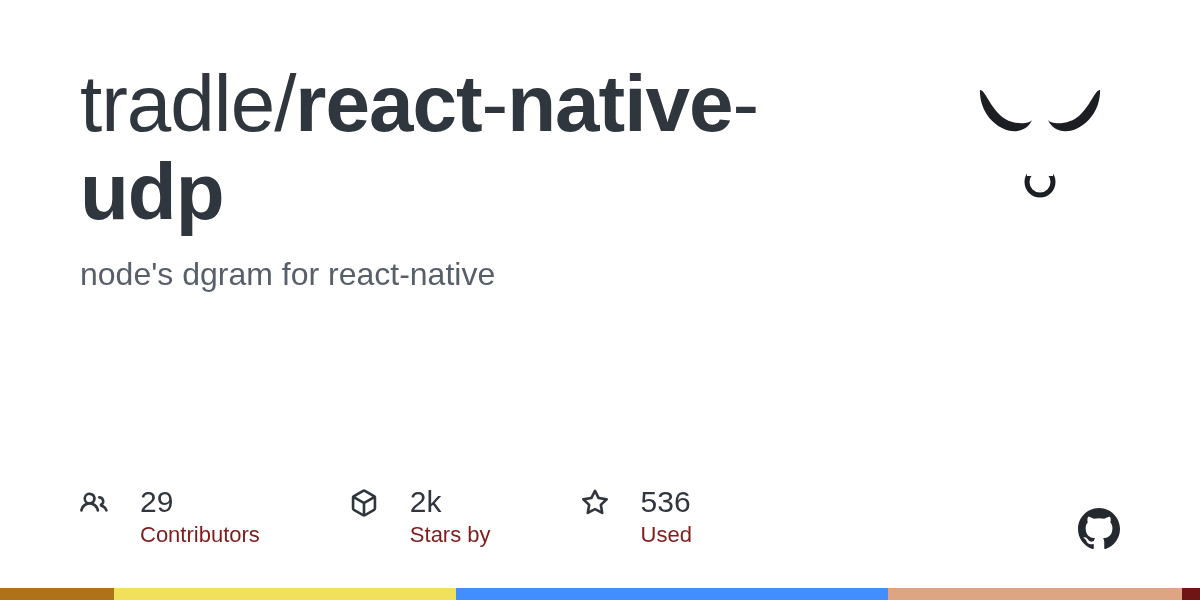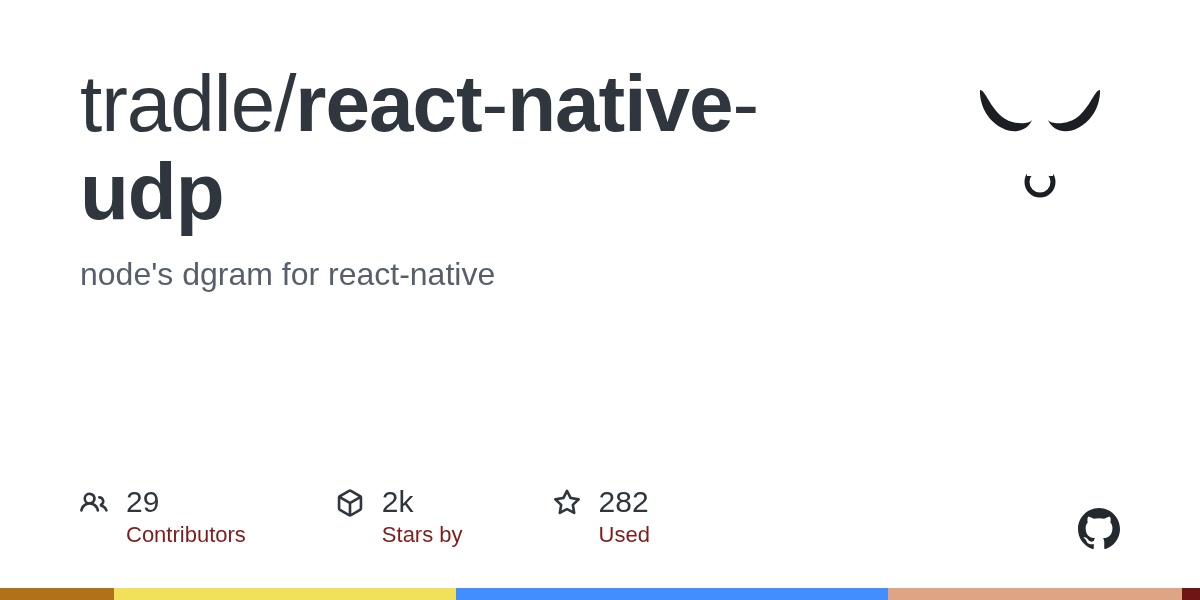--- a/index.html
+++ b/index.html
@@ -60,21 +60,21 @@
     .stats-row {
       margin-top: auto;
       margin-bottom: 40px;
       display: flex;
       align-items: flex-end;
       gap: 90px;
     }
     .stat {
       display: flex;
       align-items: flex-start;
-      gap: 18px;
+      gap: 32px;
     }
     .stat-icon {
       width: 28px;
       height: 28px;
       margin-top: 4px;
       flex-shrink: 0;
     }
     .stat-icon svg {
       width: 100%;
       height: 100%;
@@ -163,21 +163,21 @@
       </div>
     </div>
 
     <div class="stat">
       <span class="stat-icon">
         <svg viewBox="0 0 16 16">
             <path d="M8 .25a.75.75 0 0 1 .673.418l1.882 3.815 4.21.612a.75.75 0 0 1 .416 1.279l-3.046 2.97.719 4.192a.751.751 0 0 1-1.088.791L8 12.347l-3.766 1.98a.75.75 0 0 1-1.088-.79l.72-4.194L.818 6.374a.75.75 0 0 1 .416-1.28l4.21-.611L7.327.668A.75.75 0 0 1 8 .25zm0 2.445L6.615 5.5a.75.75 0 0 1-.564.41l-3.097.45 2.24 2.184a.75.75 0 0 1 .216.664l-.528 3.084 2.769-1.456a.75.75 0 0 1 .698 0l2.77 1.456-.53-3.084a.75.75 0 0 1 .216-.664l2.24-2.183-3.096-.45a.75.75 0 0 1-.564-.41L8 2.694z"></path>
           </svg>
       </span>
       <div class="stat-text">
-        <span class="stat-value">282</span>
+        <span class="stat-value">536</span>
         <span class="stat-label">Used</span>
       </div>
     </div>
 
   </div>
 </div>
 
 <div class="github-logo">
   <svg viewBox="0 0 16 16">
       <path d="M8 0C3.58 0 0 3.58 0 8c0 3.54 2.29 6.53 5.47 7.59.4.07.55-.17.55-.38 0-.19-.01-.82-.01-1.49-2.01.37-2.53-.49-2.69-.94-.09-.23-.48-.94-.82-1.13-.28-.15-.68-.52-.01-.53.63-.01 1.08.58 1.23.82.72 1.21 1.87.87 2.33.66.07-.52.28-.87.51-1.07-1.78-.2-3.64-.89-3.64-3.95 0-.87.31-1.59.82-2.15-.08-.2-.36-1.02.08-2.12 0 0 .67-.21 2.2.82.64-.18 1.32-.27 2-.27.68 0 1.36.09 2 .27 1.53-1.04 2.2-.82 2.2-.82.44 1.1.16 1.92.08 2.12.51.56.82 1.27.82 2.15 0 3.07-1.87 3.75-3.65 3.95.29.25.54.73.54 1.48 0 1.07-.01 1.93-.01 2.2 0 .21.15.46.55.38A8.013 8.013 0 0 0 16 8c0-4.42-3.58-8-8-8z"></path>

